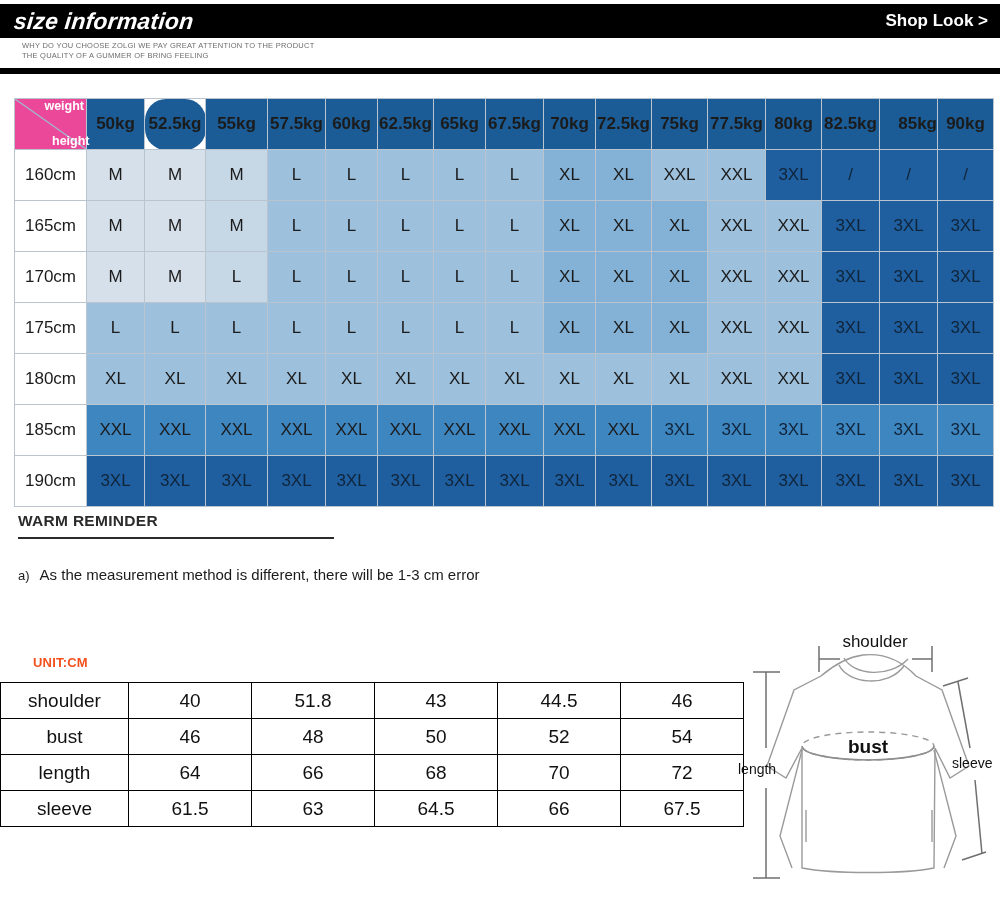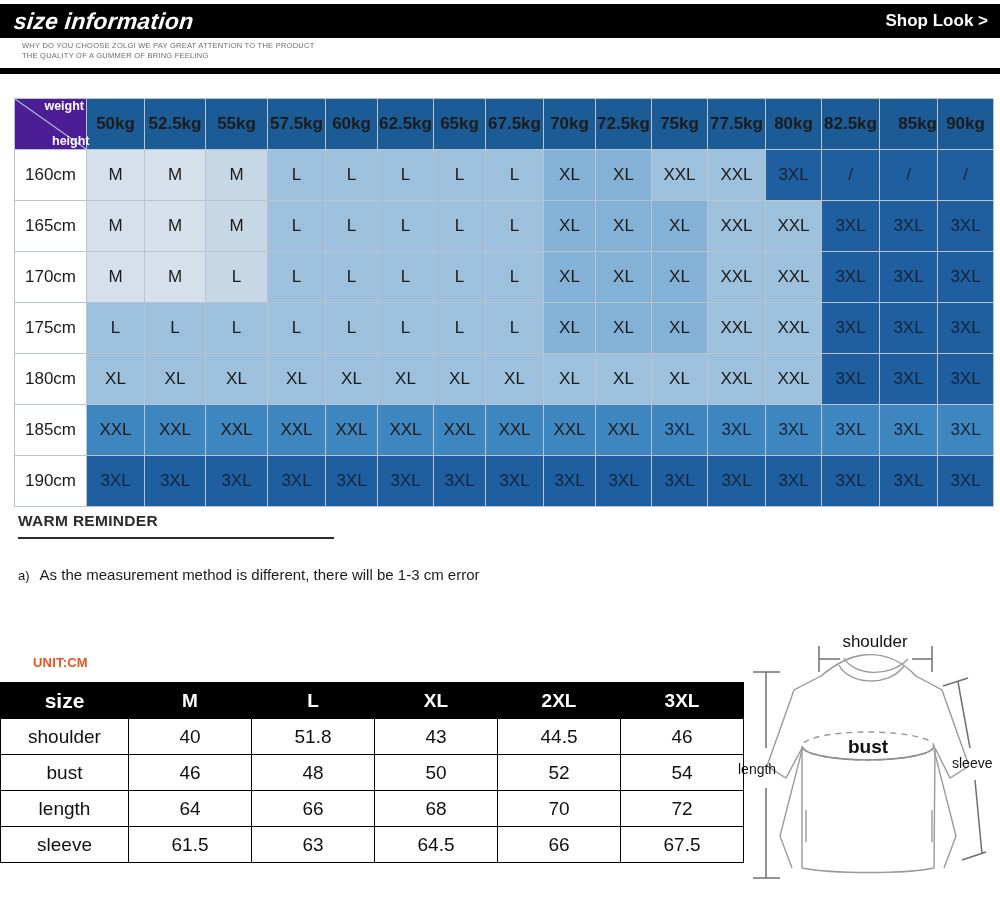--- a/index.html
+++ b/index.html
@@ -43,21 +43,21 @@
   .grid-wrap { position: absolute; left: 14px; top: 98px; }
   table.sizegrid { border-collapse: collapse; }
   table.sizegrid td {
     padding: 0; margin: 0;
     text-align: center; vertical-align: middle;
     border: 1px solid #b9c4cf;
     font-size: 17px; color: #1b1b1b;
     height: 51px;
   }
   td.corner {
-    width: 72px; background: #4c1d95; border: 1px solid #1b5c96;
+    width: 72px; background: #ec4899; border: 1px solid #1b5c96;
     position: relative; padding: 0; height: 45px;
   }
   .corner-inner { position: relative; width: 100%; height: 100%; }
   .diag {
     position: absolute; left: 0; top: 0; width: 100%; height: 100%;
   }
   .lbl-weight {
     position: absolute; right: 2px; top: 1px;
     color: #fff; font-size: 12.5px; font-weight: 700; line-height: 1;
   }
@@ -142,21 +142,21 @@
             <td class="corner">
               <div class="corner-inner">
                 <svg class="diag" viewBox="0 0 72 45" preserveAspectRatio="none">
                   <line x1="0" y1="0" x2="72" y2="45" stroke="#9fb8cf" stroke-width="1.2"></line>
                 </svg>
                 <span class="lbl-weight">weight</span>
                 <span class="lbl-height">height</span>
               </div>
             </td>
             <td class="whead" style="width: 58px;">50kg</td>
-            <td class="whead" style="width: 61px;">52.5kg</td>
+            <td class="whead" style="width: 61px; border-radius: 21px;">52.5kg</td>
             <td class="whead" style="width: 62px;">55kg</td>
             <td class="whead" style="width: 58px;">57.5kg</td>
             <td class="whead" style="width: 52px;">60kg</td>
             <td class="whead" style="width: 56px;">62.5kg</td>
             <td class="whead" style="width: 52px;">65kg</td>
             <td class="whead" style="width: 58px;">67.5kg</td>
             <td class="whead" style="width: 52px;">70kg</td>
             <td class="whead" style="width: 56px;">72.5kg</td>
             <td class="whead" style="width: 56px;">75kg</td>
             <td class="whead" style="width: 58px;">77.5kg</td>
@@ -305,28 +305,20 @@
   <div class="warm-title">WARM REMINDER</div>
   <div class="warm-rule"></div>
   <div class="warm-item">
     <span class="mk">a)</span><span>As the measurement method is different, there will be 1-3 cm error</span>
   </div>
 
   <div class="unit-label">UNIT:CM</div>
   <div class="mtable-wrap">
     <table class="mtable">
       <tbody id="mtable-body">
-          <tr class="hdr">
-            <td class="rowlab first">size</td>
-            <td class="val">M</td>
-            <td class="val">L</td>
-            <td class="val">XL</td>
-            <td class="val">2XL</td>
-            <td class="val">3XL</td>
-          </tr>
           <tr>
             <td class="rowlab">shoulder</td>
             <td class="val">40</td>
             <td class="val">51.8</td>
             <td class="val">43</td>
             <td class="val">44.5</td>
             <td class="val">46</td>
           </tr>
           <tr>
             <td class="rowlab">bust</td>

